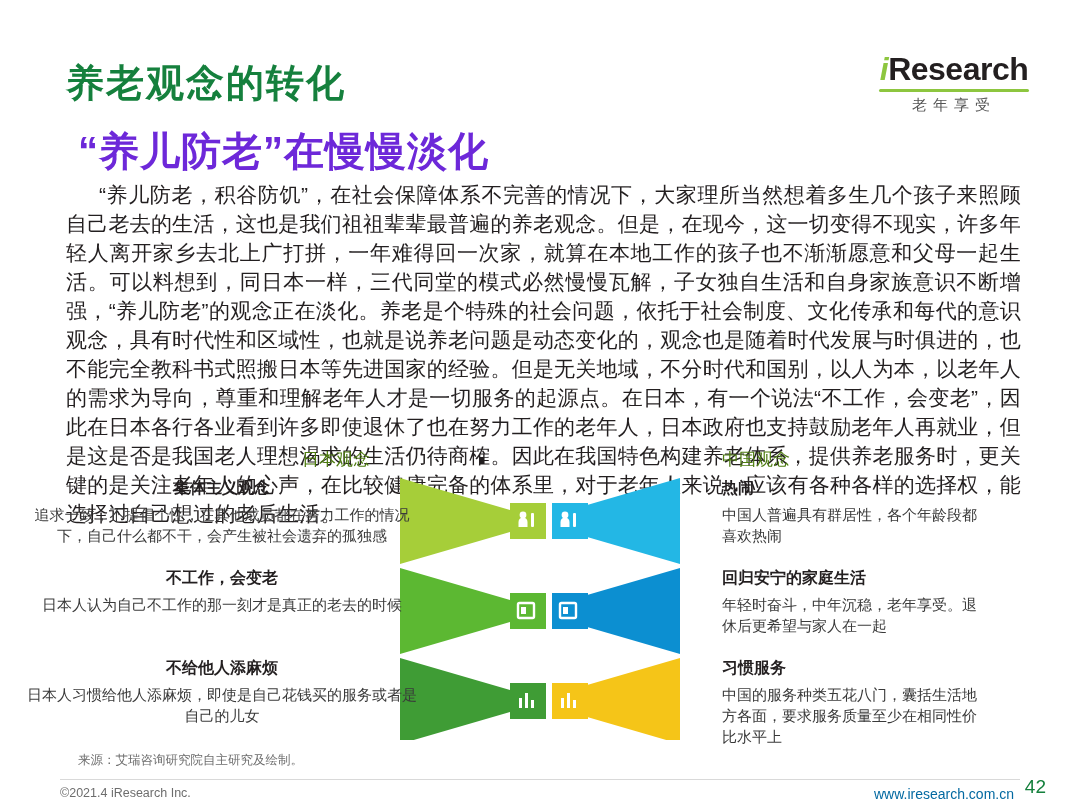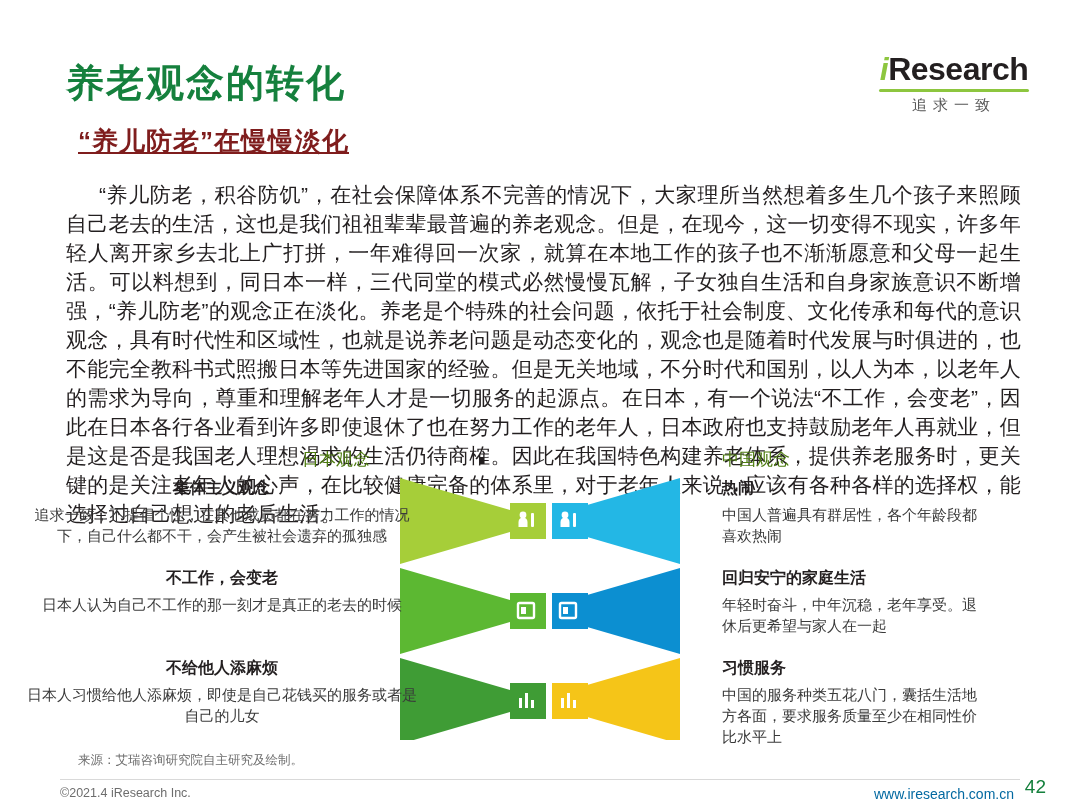--- a/index.html
+++ b/index.html
@@ -30,25 +30,24 @@
     font-size: 38px;
     font-weight: bold;
     color: #15803d;
     letter-spacing: 2px;
     text-align: center;
   }
   .title-sub {
     position: absolute;
     left: 78px;
     top: 124px;
-    font-size: 26px;
-    font-weight: bold;
-    color: #7f1d1d;
+    font-size: 40px;
+    font-weight: bold;
+    color: #6d28d9;
     letter-spacing: 1px;
-    text-decoration: underline;
   }
 
   
   .logo {
     position: absolute;
     right: 46px;
     top: 52px;
     width: 160px;
     text-align: center;
   }
@@ -190,21 +189,21 @@
 <body>
 
 <div class="page">
 
   <div class="title-main">养老观念的转化</div>
   <div class="title-sub">“养儿防老”在慢慢淡化</div>
 
   <div class="logo">
     <div class="logo-main"><span class="i-letter">i</span><span>Research</span></div>
     <div class="logo-underline"></div>
-    <div class="logo-cn">追求一致</div>
+    <div class="logo-cn">老年享受</div>
   </div>
 
   <div class="paragraph">“养儿防老，积谷防饥”，在社会保障体系不完善的情况下，大家理所当然想着多生几个孩子来照顾自己老去的生活，这也是我们祖祖辈辈最普遍的养老观念。但是，在现今，这一切变得不现实，许多年轻人离开家乡去北上广打拼，一年难得回一次家，就算在本地工作的孩子也不渐渐愿意和父母一起生活。可以料想到，同日本一样，三代同堂的模式必然慢慢瓦解，子女独自生活和自身家族意识不断增强，“养儿防老”的观念正在淡化。养老是个特殊的社会问题，依托于社会制度、文化传承和每代的意识观念，具有时代性和区域性，也就是说养老问题是动态变化的，观念也是随着时代发展与时俱进的，也不能完全教科书式照搬日本等先进国家的经验。但是无关地域，不分时代和国别，以人为本，以老年人的需求为导向，尊重和理解老年人才是一切服务的起源点。在日本，有一个说法“不工作，会变老”，因此在日本各行各业看到许多即使退休了也在努力工作的老年人，日本政府也支持鼓励老年人再就业，但是这是否是我国老人理想渴求的生活仍待商榷。因此在我国特色构建养老体系，提供养老服务时，更关键的是关注老年人的心声，在比较健康完备的体系里，对于老年人来说，应该有各种各样的选择权，能选择过自己想过的老后生活。</div>
 
   <div class="diagram">
 
     <div class="col-head head-jp">日本观念</div>
     <div class="col-head head-cn">中国观念</div>
 
     <svg class="funnel" viewBox="0 0 280 270">

